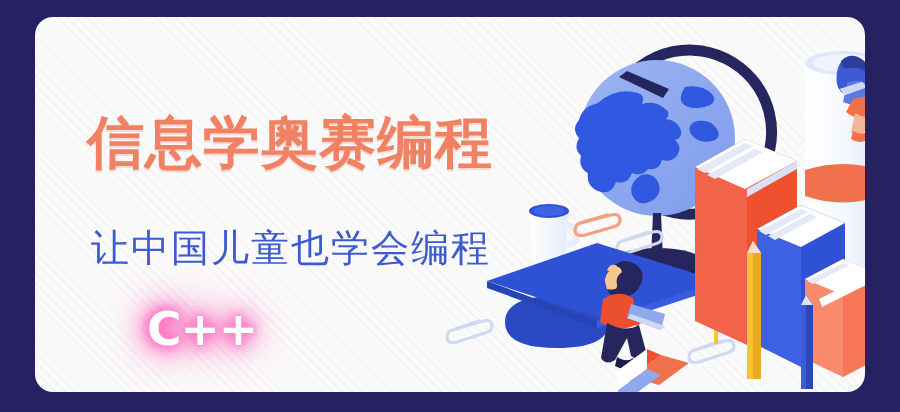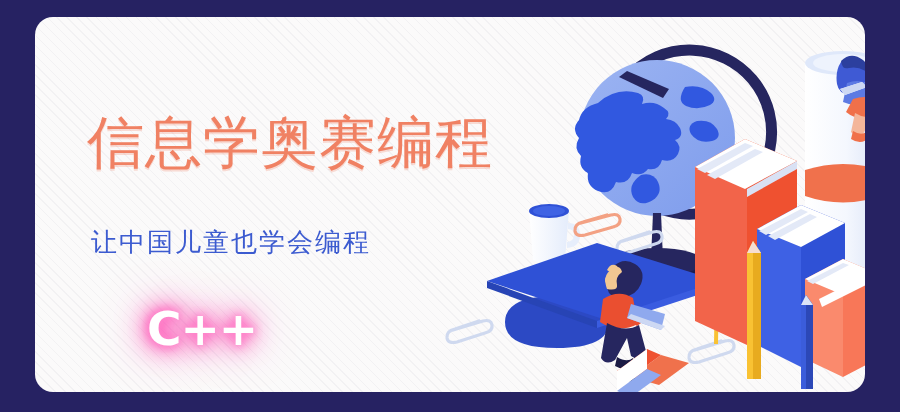--- a/index.html
+++ b/index.html
@@ -24,29 +24,29 @@
     background-image:repeating-linear-gradient(45deg,
       rgba(150,150,170,0.085) 0px,
       rgba(150,150,170,0.085) 1px,
       rgba(0,0,0,0) 1px,
       rgba(0,0,0,0) 7px);
   }
   
   .title{
     position:absolute;left:52px;top:97px;
     font-size:57px;line-height:1;
-    font-weight:normal;
+    font-weight:bold;
     color:#f08163;
     letter-spacing:1px;
     white-space:nowrap;
     text-shadow:0 2px 0 rgba(240,129,99,.25);
   }
   .subtitle{
     position:absolute;left:56px;top:212px;
-    font-size:26px;line-height:1;
+    font-size:38px;line-height:1;
     color:#3c5bd0;
     letter-spacing:2px;
     white-space:nowrap;
   }
   .cpp{
     position:absolute;left:112px;top:288px;
     font-size:47px;line-height:1;
     font-weight:bold;
     font-family:"DejaVu Sans",sans-serif;
     color:#ffffff;

